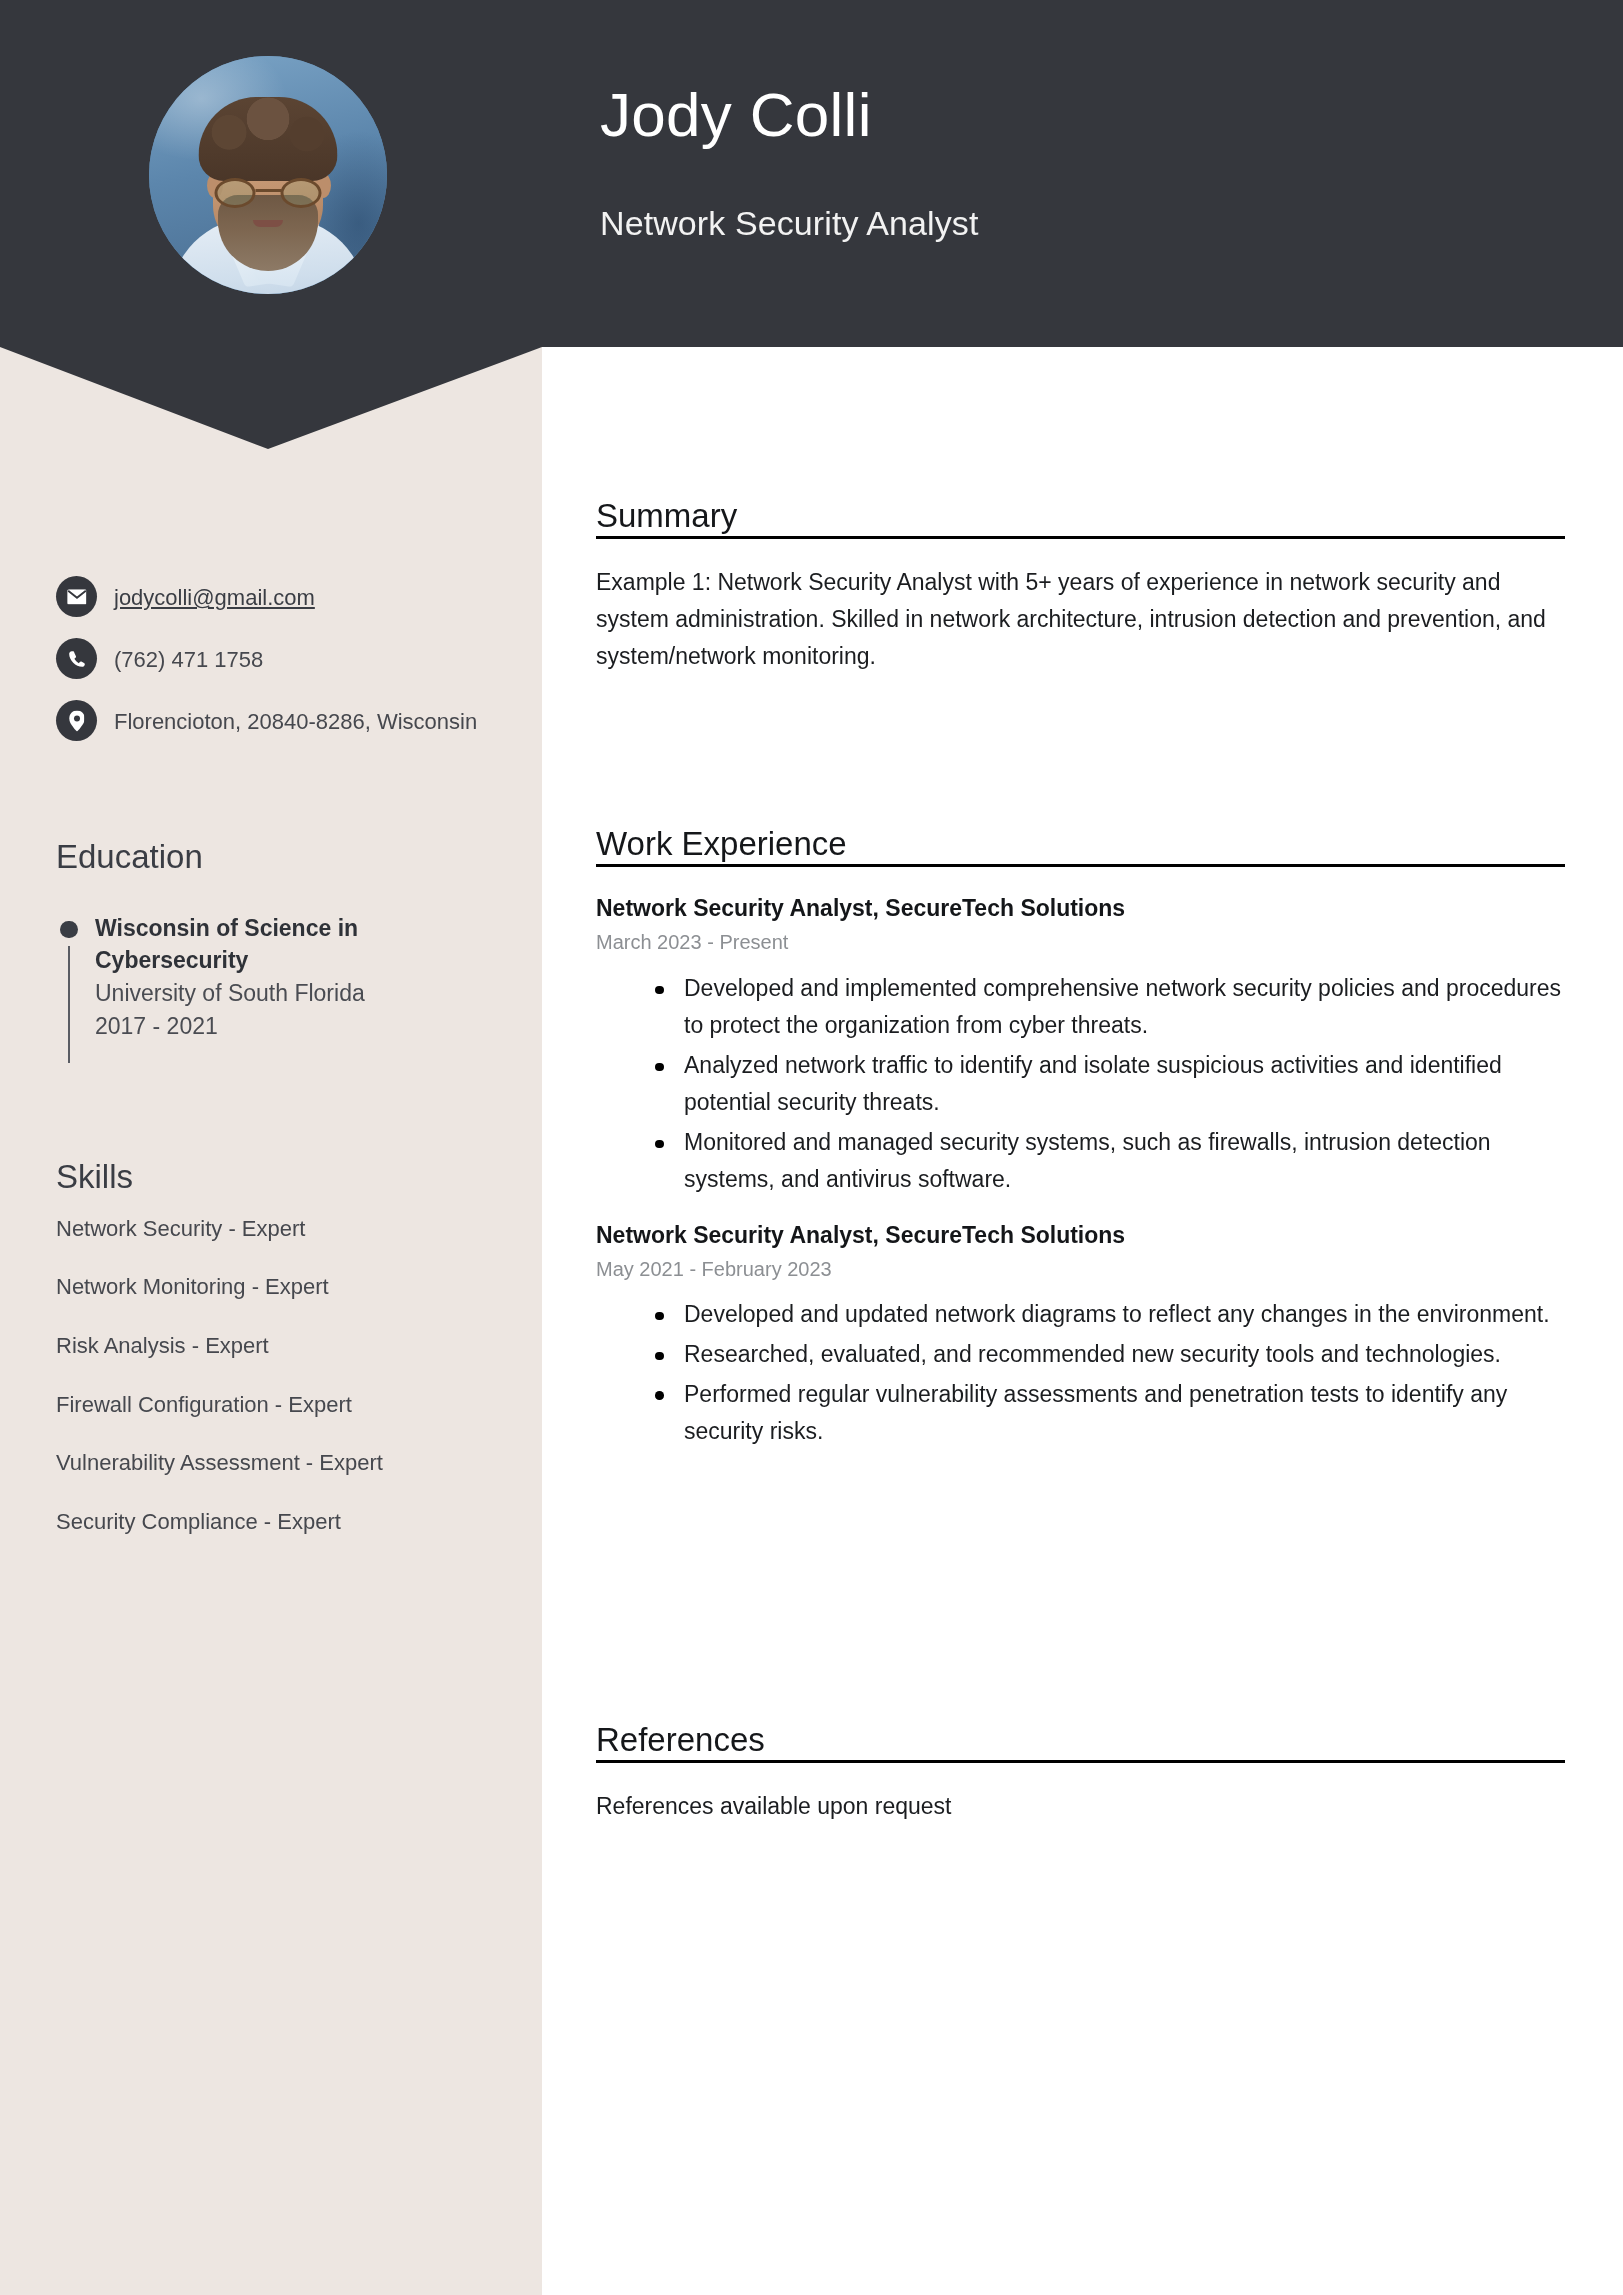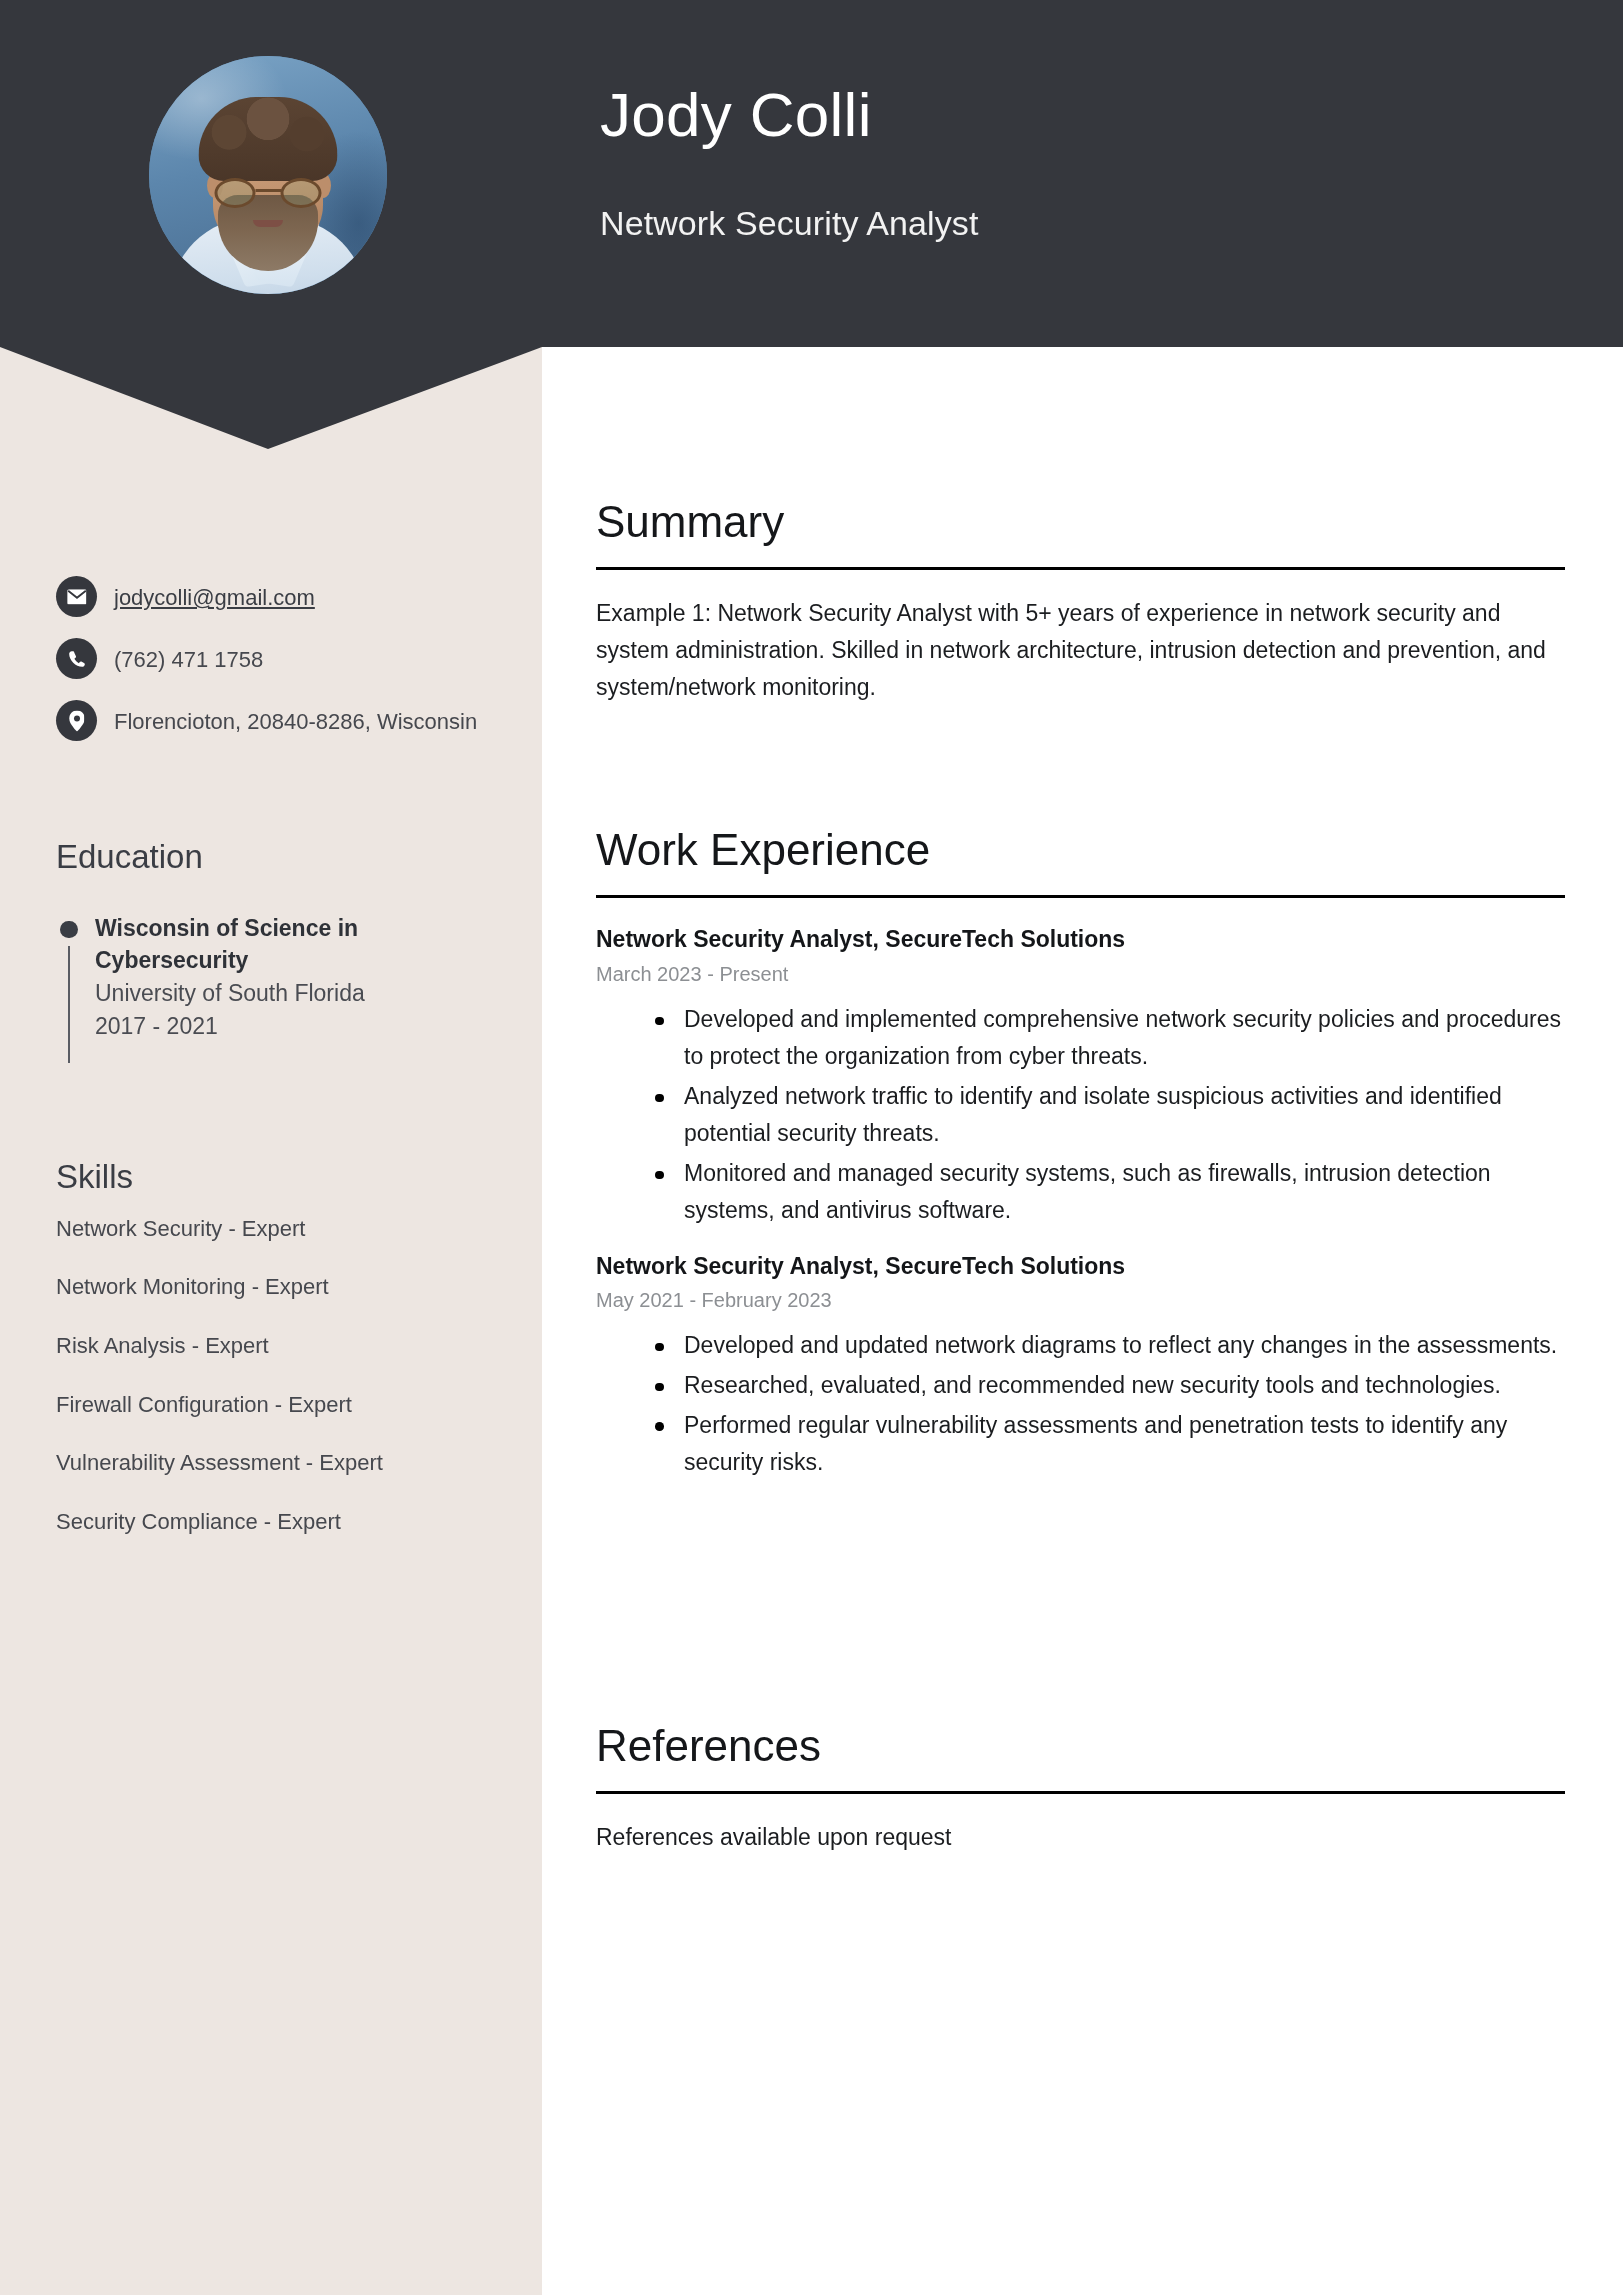--- a/index.html
+++ b/index.html
@@ -161,22 +161,22 @@
   
   .skills-wrap { position:absolute; left:56px; top:1159px; width:458px; }
   .skill {
     font-size:22px; color:#46484E; line-height:1.42; margin-top:27.5px;
     max-width:419px;
   }
 
   
   .main { position:absolute; left:596px; width:969px; }
   .sec-head {
-    font-size:44px; font-weight:400; color:#15171A; line-height:1.1;
-    padding-bottom:21px;
+    font-size:33px; font-weight:400; color:#15171A; line-height:1.1;
+    padding-bottom:2px;
   }
   .sec-rule { width:969px; height:2.6px; background:#000000; }
   .body-text {
     font-size:23px; color:#1B1D20; line-height:1.62;
   }
   .job-head {
     font-size:23px; font-weight:700; color:#141619; line-height:1.3;
   }
   .job-dates {
     font-size:20px; color:#8C8F93; line-height:1.3; margin-top:5.2px;
@@ -296,21 +296,21 @@
         <li>Developed and implemented comprehensive network security policies and procedures to protect the organization from cyber threats.</li>
         <li>Analyzed network traffic to identify and isolate suspicious activities and identified potential security threats.</li>
         <li>Monitored and managed security systems, such as firewalls, intrusion detection systems, and antivirus software.</li>
       </ul>
     </div>
 
     <div style="margin-top:22px;">
       <div class="job-head">Network Security Analyst, SecureTech Solutions</div>
       <div class="job-dates">May 2021 - February 2023</div>
       <ul class="duties">
-        <li>Developed and updated network diagrams to reflect any changes in the assessments.</li>
+        <li>Developed and updated network diagrams to reflect any changes in the environment.</li>
         <li>Researched, evaluated, and recommended new security tools and technologies.</li>
         <li>Performed regular vulnerability assessments and penetration tests to identify any security risks.</li>
       </ul>
     </div>
   </div>
 
   <div class="main" style="top:1722px;">
     <div class="sec-head">References</div>
     <div class="sec-rule"></div>
     <div class="body-text" style="margin-top:25px;">References available upon request</div>

